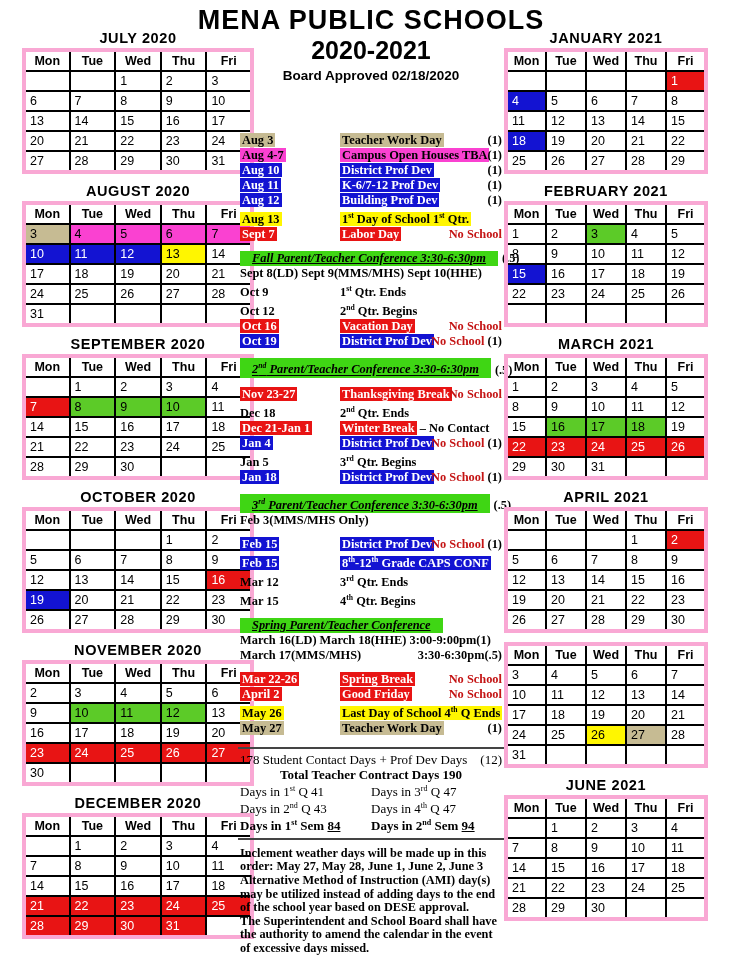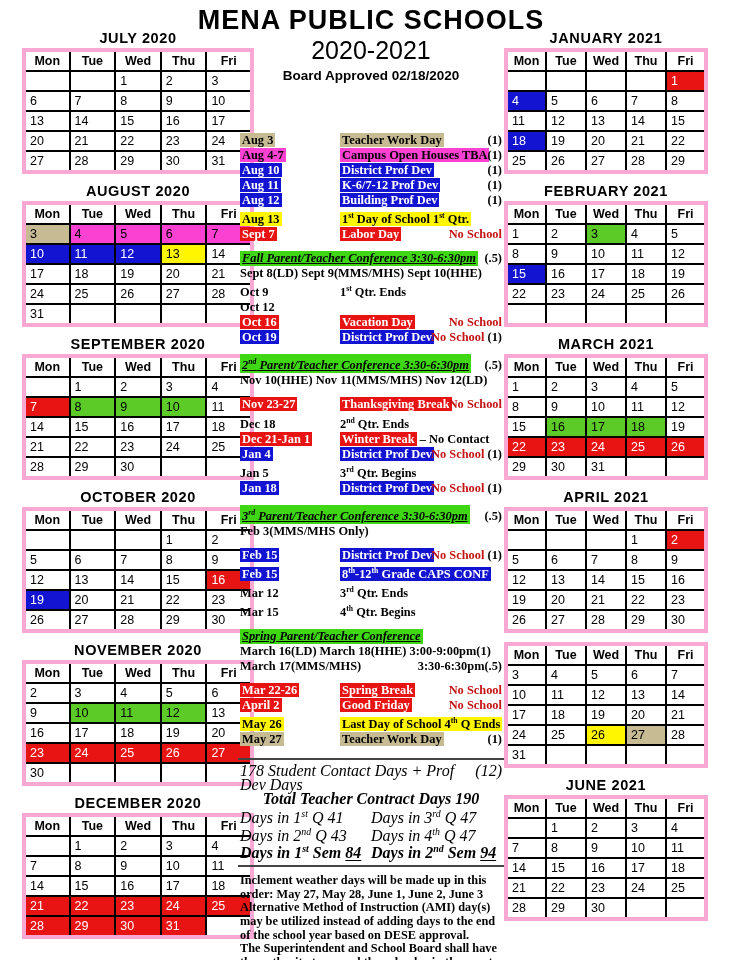--- a/index.html
+++ b/index.html
@@ -17,33 +17,33 @@
   table.cal th{text-align:center;font-weight:bold;padding:0;}
   .bg-red{background:var(--red);color:#fff;}
   .bg-blue{background:var(--blue);color:#fff;}
   .bg-green{background:var(--green);color:#000;}
   .bg-yellow{background:var(--yellow);color:#000;}
   .bg-tan{background:var(--tan);color:#000;}
   .bg-magenta{background:var(--magenta);color:#000;}
   .tx-red{color:var(--noschool);}
   #center-col{position:absolute;left:240px;top:4px;width:262px;display:flex;flex-direction:column;align-items:center;}
   .ctitle{white-space:nowrap;font-weight:bold;font-size:27px;letter-spacing:1px;line-height:32px;}
-  .cyear{white-space:nowrap;font-weight:normal;font-size:25px;line-height:28px;}
+  .cyear{white-space:nowrap;font-weight:bold;font-size:25px;line-height:28px;}
   .approved{white-space:nowrap;font-weight:bold;font-size:13.5px;line-height:17px;margin:3px 0 5px;}
   #events{width:100%;font-family:"Liberation Serif",serif;font-weight:bold;font-size:12.4px;line-height:15px;margin-top:44px;}
   .section{margin-bottom:9px;}
   .evrow{display:flex;align-items:baseline;white-space:nowrap;}
   .date-cell{flex:0 0 100px;}
   .event-cell{flex:1 1 auto;min-width:0;}
   .note-cell{margin-left:auto;padding-left:4px;}
   .hl{padding:0 2px;}
-  .hdr{background:var(--hgreen);font-style:italic;text-decoration:underline;padding:0 2px;}
+  .hdr{background:var(--hgreen);font-style:italic;text-decoration:underline;padding:0 12px;}
   sup{font-size:.62em;}
-  #totals{width:100%;font-family:"Liberation Serif",serif;font-weight:bold;font-size:16px;line-height:13.5px;
-          border-top:2px solid #444;border-bottom:2px solid #444;padding:4px 2px 5px;margin:2px 0 7px;font-style:italic;}
+  #totals{width:100%;font-family:"Liberation Serif",serif;font-weight:bold;font-size:13px;line-height:13.5px;
+          border-top:2px solid #444;border-bottom:2px solid #444;padding:4px 2px 5px;margin:2px 0 7px;}
   .trow1{display:flex;justify-content:space-between;font-weight:normal;font-family:"Liberation Serif",serif;}
   .tcenter{text-align:center;font-weight:bold;margin:1px 0;}
   .tgrid{display:grid;grid-template-columns:1fr 1fr;font-weight:normal;}
   .tgrid .bold{font-weight:bold;}
   #weather{width:100%;font-family:Liberation Serif, serif;font-weight:bold;font-size:12.3px;line-height:13.6px;margin-bottom:10px;}
   #weather p{margin:0;}
   #legend{width:100%;font-size:13.5px;line-height:17px;font-family:"Liberation Sans",sans-serif;}
   .leg-blue{color:var(--legendblue);}
   .leg-brown{color:var(--legendbrown);}
 </style>
@@ -407,39 +407,37 @@
         </div>
         <div class="evrow">
           <span>Sept 8(LD) Sept 9(MMS/MHS) Sept 10(HHE)</span>
         </div>
         <div class="evrow">
           <span class="date-cell"><span>Oct   9</span></span>
           <span class="event-cell"><span>1<sup>st</sup> Qtr. Ends</span></span>
         </div>
         <div class="evrow">
           <span class="date-cell"><span>Oct  12</span></span>
+          <span class="event-cell"><span>2<sup>nd</sup> Qtr. Begins</span></span>
         </div>
         <div class="evrow">
           <span class="date-cell"><span class="hl bg-red">Oct  16</span></span>
           <span class="event-cell"><span class="hl bg-red">Vacation Day</span></span>
           <span class="note-cell"><span class="tx-red">No School </span></span>
         </div>
         <div class="evrow">
           <span class="date-cell"><span class="hl bg-blue">Oct  19</span></span>
           <span class="event-cell"><span class="hl bg-blue">District Prof Dev</span></span>
           <span class="note-cell"><span class="tx-red">No School </span><span>(1) </span></span>
         </div>
       </div>
       <div class="section">
         <div class="evrow">
           <span class="hdr">2<sup>nd</sup> Parent/Teacher Conference 3:30-6:30pm</span>
           <span class="note-cell"><span>(.5) </span></span>
-        </div>
-        <div class="evrow">
-          <span>Nov 10(HHE) Nov 11(MMS/MHS) Nov 12(LD)</span>
         </div>
       </div>
       <div class="section">
         <div class="evrow">
           <span class="date-cell"><span class="hl bg-red">Nov 23-27</span></span>
           <span class="event-cell"><span class="hl bg-red">Thanksgiving Break</span></span>
           <span class="note-cell"><span class="tx-red">No School </span></span>
         </div>
         <div class="evrow">
           <span class="date-cell"><span>Dec 18</span></span>

